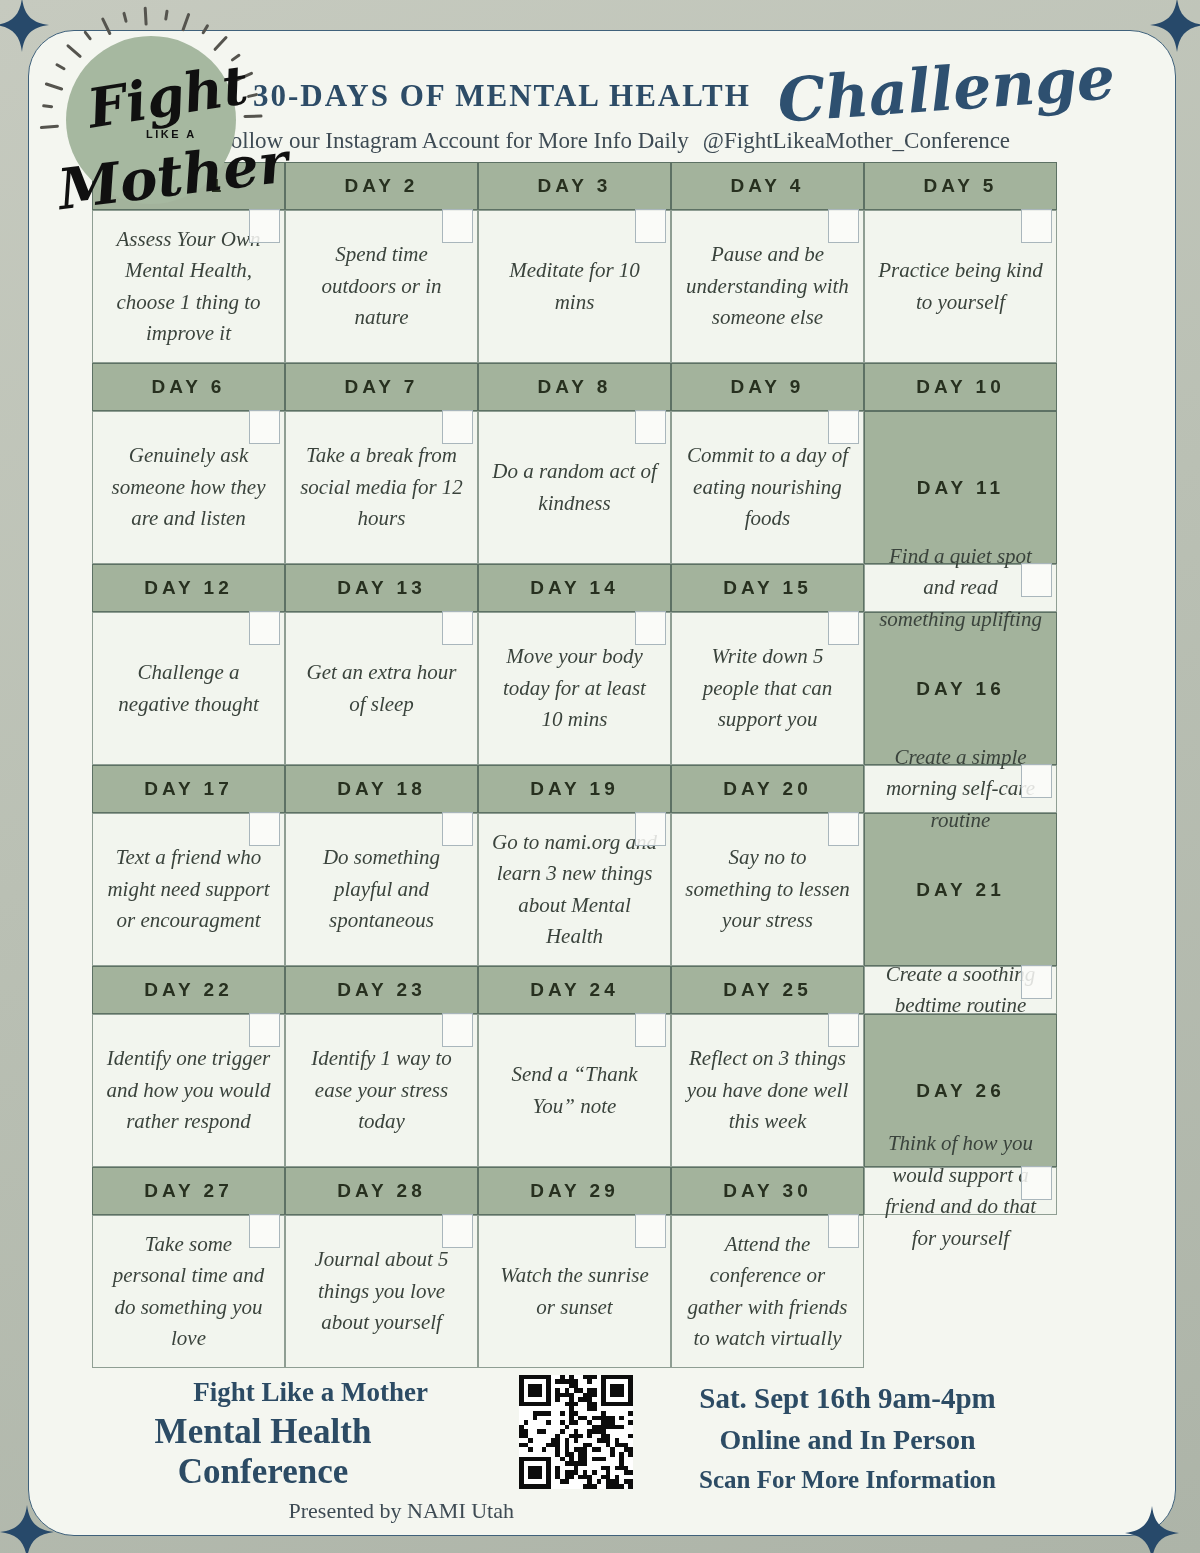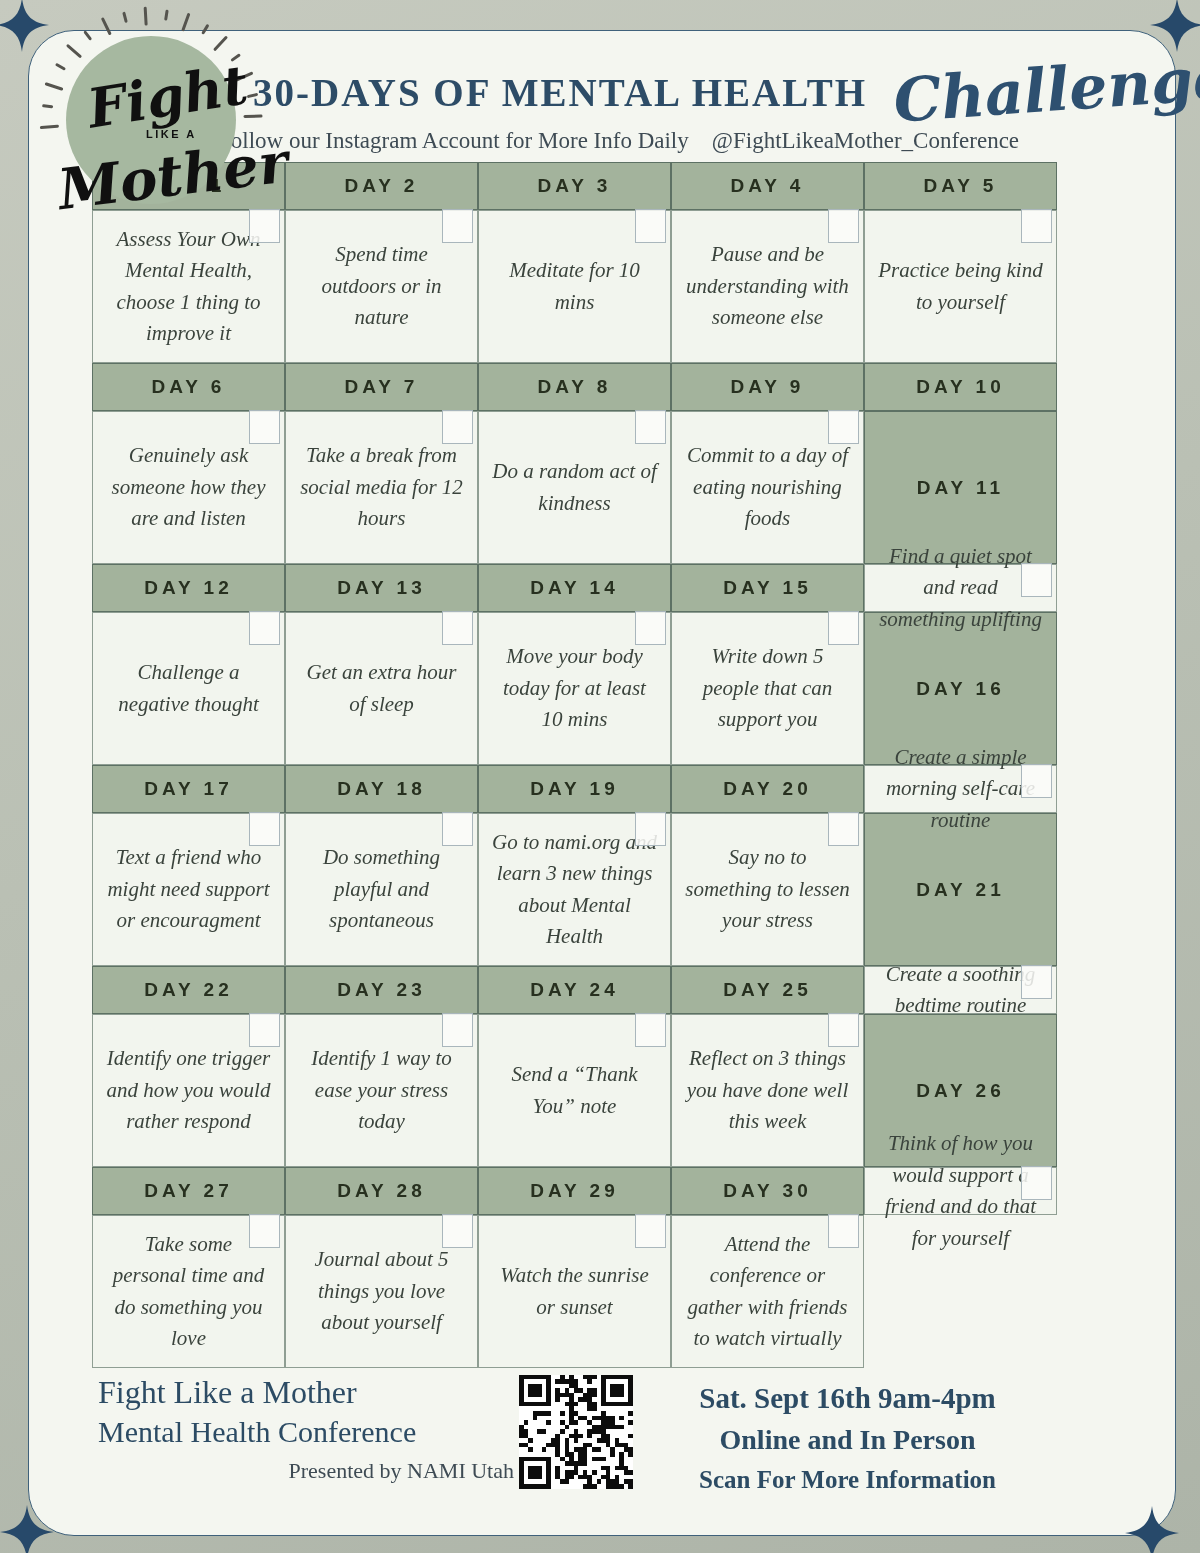--- a/index.html
+++ b/index.html
@@ -12,41 +12,41 @@
   
   .spark{position:absolute;width:54px;height:54px;z-index:6;}
   .spark svg{display:block;width:100%;height:100%;}
   
   .logo{position:absolute;left:36px;top:32px;width:250px;height:222px;z-index:5;}
   .logo svg{display:block;width:100%;height:100%;overflow:visible;}
   .logo-script{font-family:"DejaVu Serif",serif;font-style:italic;font-weight:600;fill:#101010;}
   .logo-caps{font-family:"Liberation Sans",sans-serif;font-weight:700;letter-spacing:2.5px;fill:#101010;}
   
   .title-row{position:absolute;left:253px;top:50px;display:flex;align-items:baseline;z-index:4;}
-  .title-main{font-size:39px;font-weight:700;letter-spacing:2px;color:#2d4c67;white-space:nowrap;}
+  .title-main{font-size:31px;font-weight:700;letter-spacing:2px;color:#2d4c67;white-space:nowrap;}
   .title-script{font-family:"DejaVu Serif",serif;font-style:italic;font-weight:600;font-size:60px;
                 color:#2e5070;margin-left:26px;transform:rotate(-4deg) translateY(4px);white-space:nowrap;}
   .subtitle{position:absolute;left:218px;top:128px;font-size:23px;color:#3e4b54;z-index:4;white-space:nowrap;}
-  .subtitle .handle{margin-left:23px;}
+  .subtitle .handle{margin-left:14px;}
   
   .grid{position:absolute;left:92px;top:162px;width:965px;z-index:3;
         display:grid;grid-template-columns:repeat(5,1fr);
         grid-template-rows:repeat(6,48px 153px);}
   .dh{background:#a3b39c;border:1px solid #5d7164;display:flex;align-items:center;justify-content:center;
       font-family:"Liberation Sans",sans-serif;font-size:19px;font-weight:600;letter-spacing:4px;
       color:#27301f;}
   .dc{background:#f2f5ee;border:1px solid #8f9e93;position:relative;
       display:flex;align-items:center;justify-content:center;text-align:center;}
   .task{display:block;padding:2px 13px;font-style:italic;font-size:21px;line-height:1.5;color:#3a433c;}
   .cb{position:absolute;top:-2px;right:4px;width:29px;height:32px;
       border:1.5px solid #a9b6bc;background:rgba(251,252,249,.85);}
   
   .f-left{position:absolute;left:98px;top:1372px;width:330px;color:#2c4b64;z-index:4;}
-  .f-left .l1{font-size:32px;font-weight:400;text-align:left;line-height:40px;}
-  .f-left .l2{font-size:30px;font-weight:400;text-align:left;line-height:40px;}
+  .f-left .l1{font-size:27px;font-weight:700;text-align:right;line-height:40px;}
+  .f-left .l2{font-size:35px;font-weight:700;text-align:center;line-height:40px;}
   .f-left .l3{font-size:22px;color:#3e4b54;line-height:38px;white-space:nowrap;transform:translateX(86px);text-align:right;}
   .qr{position:absolute;left:519px;top:1373px;width:114px;height:117px;z-index:4;}
   .qr svg{display:block;width:100%;height:100%;}
   .f-right{position:absolute;left:585px;top:1376px;width:525px;text-align:center;color:#2c4b64;z-index:4;}
   .f-right .r1{font-size:29px;font-weight:700;line-height:44px;}
   .f-right .r2{font-size:28px;font-weight:700;line-height:40px;}
   .f-right .r3{font-size:25px;font-weight:700;line-height:40px;}
 </style>
 </head>
 <body>

